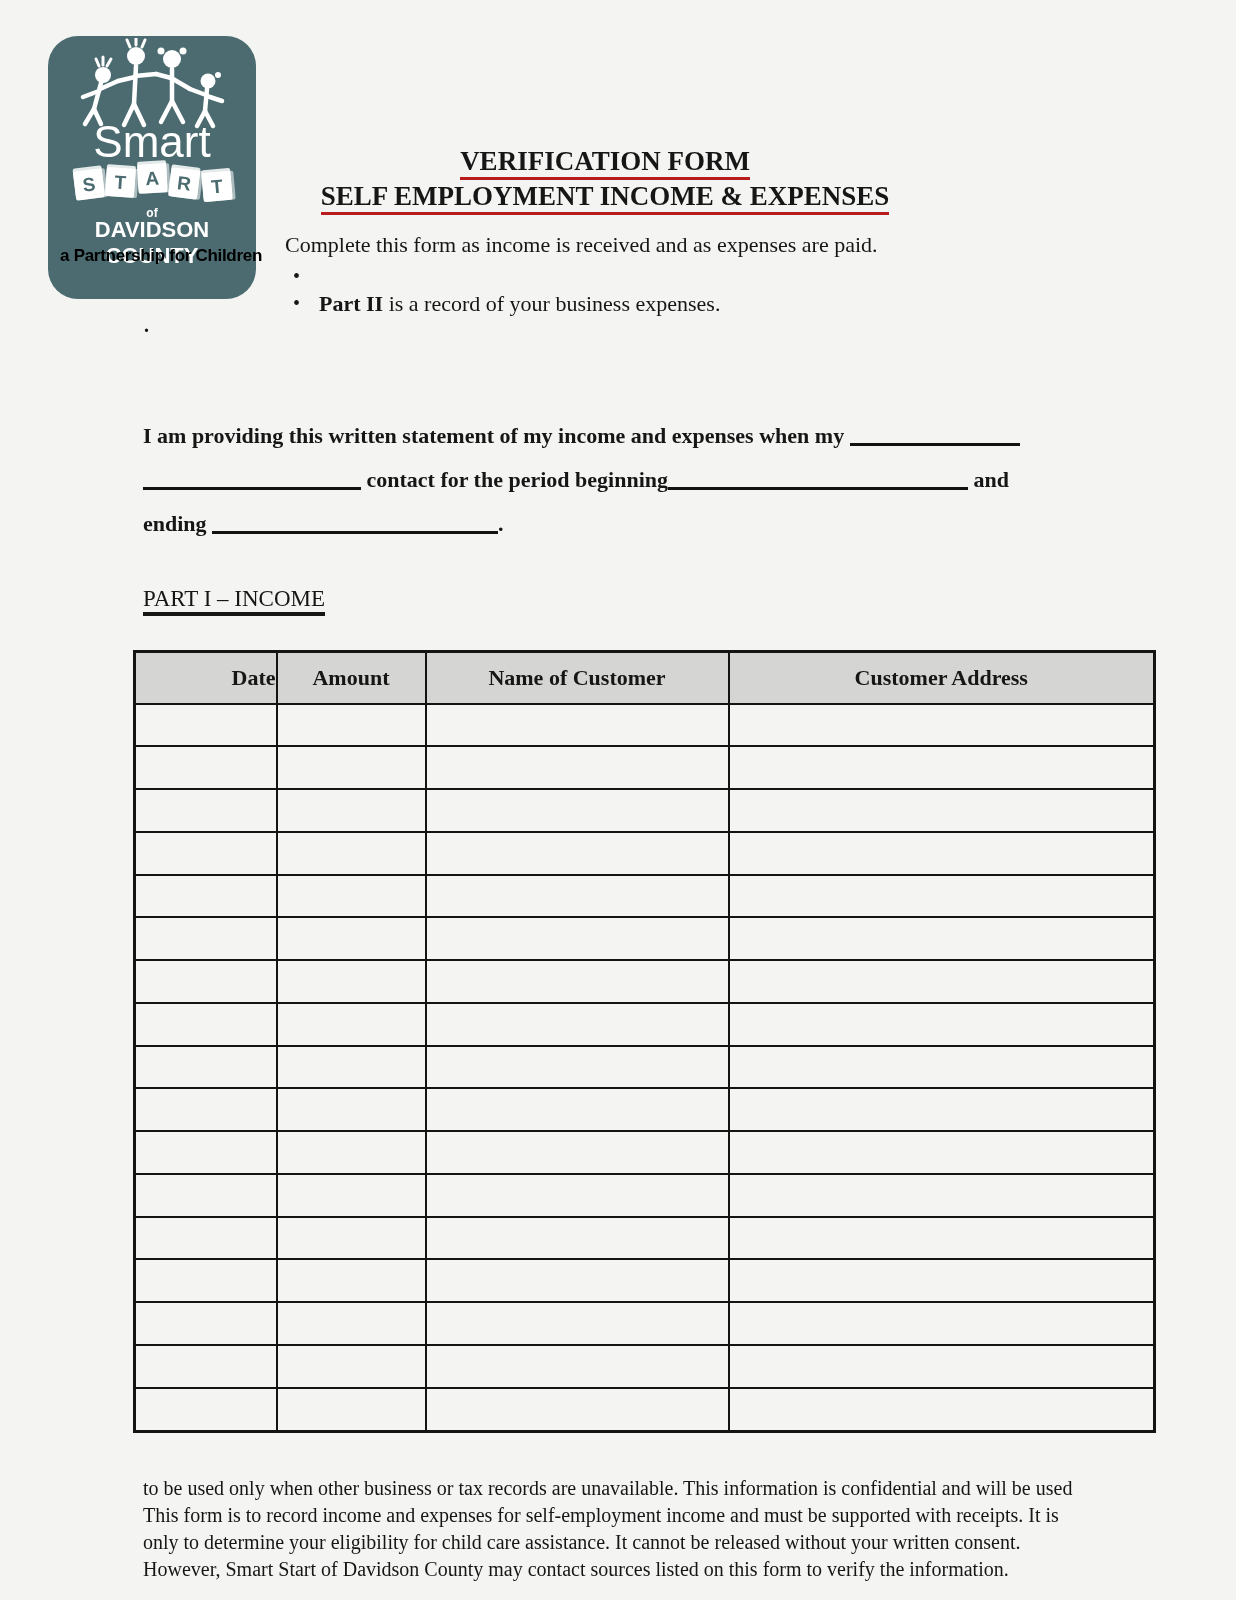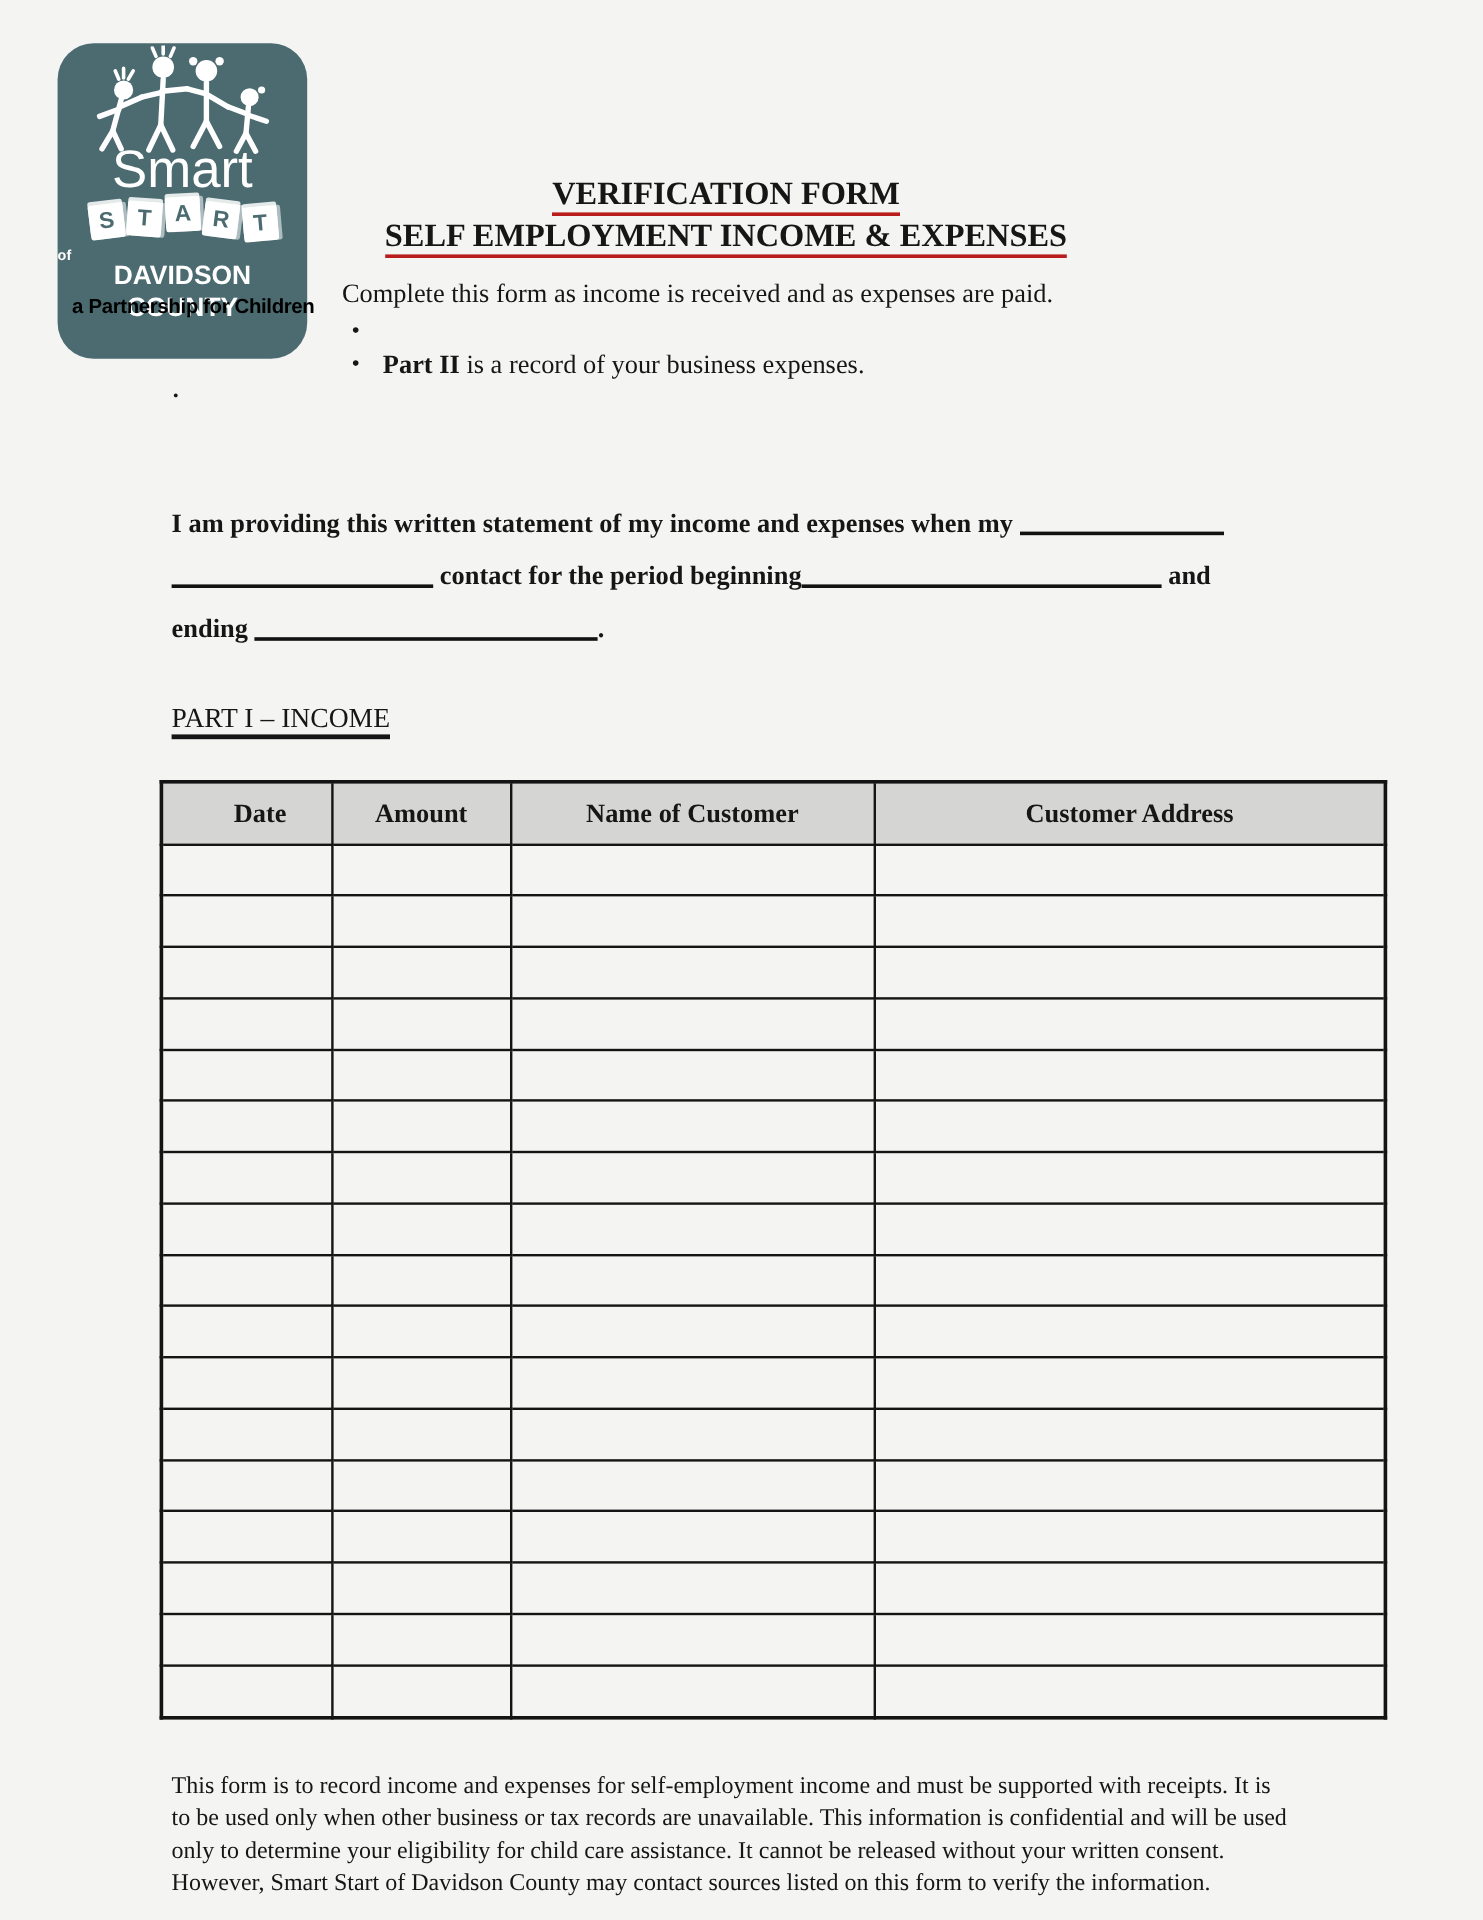--- a/index.html
+++ b/index.html
@@ -32,21 +32,21 @@
     font-family:"Liberation Sans", sans-serif; font-weight:bold;
     font-size:19px; color:#4b6b70;
     box-shadow:0 -3px 0 rgba(255,255,255,.85), 3px 0 0 rgba(255,255,255,.55);
   }
   .b0 { transform:rotate(-7deg) translateY(4px); }
   .b1 { transform:rotate(4deg) translateY(2px); }
   .b2 { transform:rotate(-3deg) translateY(-2px); }
   .b3 { transform:rotate(7deg) translateY(3px); }
   .b4 { transform:rotate(-5deg) translateY(6px); }
   .logo-of {
-    position:absolute; left:0; top:170px; width:100%; 
+    position:absolute; left:0; top:170px; width:100%; text-align:center;
     font-family:"Liberation Sans", sans-serif; font-weight:bold;
     font-size:12px; color:#ffffff;
   }
   .logo-county {
     position:absolute; left:0; top:181px; width:100%; text-align:center;
     font-family:"Liberation Sans", sans-serif; font-weight:bold;
     font-size:22px; color:#ffffff; letter-spacing:0px;
   }
   .logo-tagline {
     position:absolute; left:28px; top:246px; width:234px; text-align:right;
@@ -88,21 +88,21 @@
   .income-table {
     position:absolute; left:133px; top:650px; width:1020px; height:783px;
     border-collapse:collapse; table-layout:fixed;
   }
   .income-table th, .income-table td { border:2px solid #141414; }
   .income-table { border:3px solid #141414; }
   .income-table th {
     height:52px; background:#d5d5d4; font-size:22px; font-weight:bold;
     text-align:center; font-family:"Liberation Serif", serif;
   }
-  .income-table th.first { text-align:center; padding-left:22px; }
+  .income-table th.first { text-align:right; padding-left:22px; }
   .income-table td { font-size:18px; }
 
   
   .footer { position:absolute; left:143px; top:1475px; width:965px; font-size:20px; line-height:27px; }
 </style>
 </head>
 <body>
 
 <div class="logo-box">
   <svg class="logo-kids" viewBox="0 0 208 92" fill="none" stroke="#ffffff" stroke-width="4.5" stroke-linecap="round">
@@ -298,17 +298,17 @@
       <tr>
         <td>&nbsp;</td>
         <td>&nbsp;</td>
         <td>&nbsp;</td>
         <td>&nbsp;</td>
       </tr>
     </tbody>
 </table>
 
 <div class="footer">
+  <div>to be used only when other business or tax records are unavailable. This information is confidential and will be used</div>
   <div>This form is to record income and expenses for self-employment income and must be supported with receipts. It is</div>
-  <div>to be used only when other business or tax records are unavailable. This information is confidential and will be used</div>
   <div>only to determine your eligibility for child care assistance. It cannot be released without your written consent.</div>
   <div>However, Smart Start of Davidson County may contact sources listed on this form to verify the information.</div>
 </div>
 
 </body></html>

